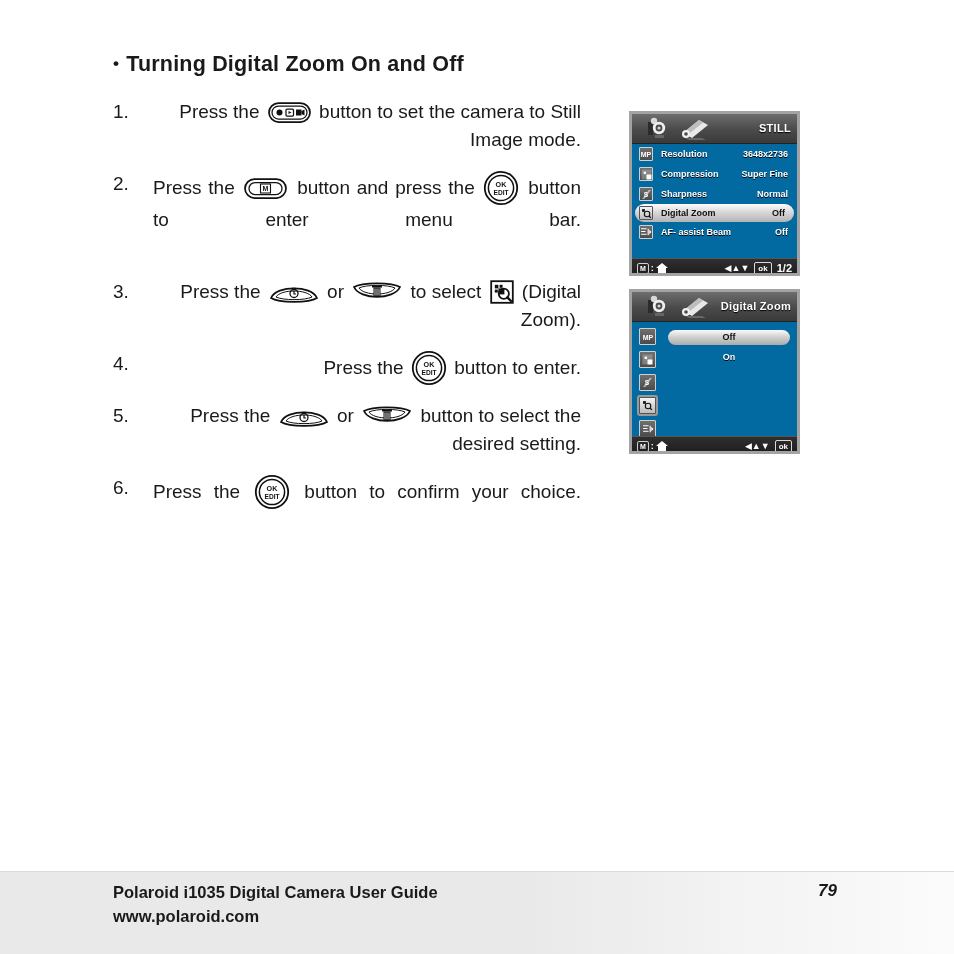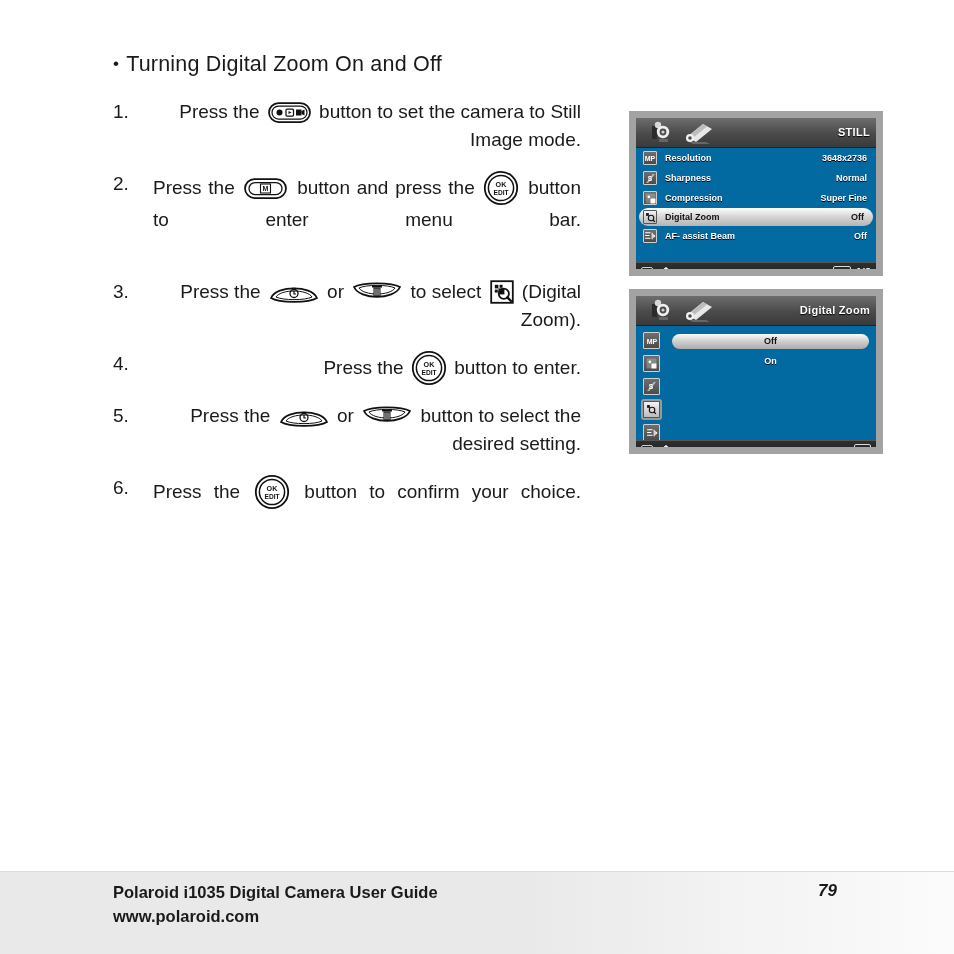--- a/index.html
+++ b/index.html
@@ -12,21 +12,21 @@
     color:#1a1a1a;
     position:relative;
     overflow:hidden;
   }
 
   
   .page { position:relative; width:954px; height:954px; }
 
   .heading {
     position:absolute; left:113px; top:52px;
-    font-size:21.5px; font-weight:normal; letter-spacing:0.2px;
+    font-size:21.5px; font-weight:bold; letter-spacing:0.2px;
     white-space:nowrap;
   }
   .heading .bullet { font-size:17px; vertical-align:2px; margin-right:7px; }
 
   .steps { position:absolute; left:113px; top:98px; width:470px; }
   .step { display:flex; margin-bottom:16px; }
   .step-num {
     width:40px; flex:0 0 40px;
     font-size:19px; line-height:28px;
   }
@@ -48,23 +48,23 @@
   
   .btn-ok { width:36px; height:36px; margin:0 2px; vertical-align:-12px; }
   
   .btn-fan { width:50px; height:23px; margin:0 3px; vertical-align:-6px; }
   
   .ico-dz { width:24px; height:24px; margin:0 3px; vertical-align:-6px; }
 
   
   .lcd {
     position:absolute;
-    width:254px; height:165px;
+    width:171px; height:165px;
     background:#3c3c3c;
-    border:7px solid #a3a3a3;
+    border:3px solid #a3a3a3;
     font-size:8.5px;
     color:#fff;
     overflow:hidden;
   }
   #lcd-still { left:629px; top:111px; }
   #lcd-dz    { left:629px; top:289px; }
 
   .lcd-top {
     position:relative; height:30px;
     background:linear-gradient(#6d6d6d,#4a4a4a 55%,#3a3a3a);
@@ -293,37 +293,37 @@
             <svg width="12" height="10" viewBox="0 0 24 20">
               <text x="12" y="15" font-family="'Liberation Sans',sans-serif" font-size="14" font-weight="bold" text-anchor="middle" fill="#fff">MP</text>
             </svg>
           </span>
           <span class="mlabel">Resolution</span>
           <span class="mval">3648x2736</span>
         </div>
         <div class="mrow">
           <span class="glyph">
             <svg width="11" height="11" viewBox="0 0 20 20">
-              <path d="M2 18 L14 2 L18 2 L6 18 Z" fill="#fff" opacity="0.55"></path>
-              <text x="9" y="15" font-family="'Liberation Sans',sans-serif" font-size="12" font-weight="bold" text-anchor="middle" fill="#fff">S</text>
-            </svg>
-          </span>
-          <span class="mlabel">Sharpness</span>
-          <span class="mval">Normal</span>
-        </div>
-        <div class="mrow">
-          <span class="glyph">
-            <svg width="11" height="11" viewBox="0 0 20 20">
               <rect x="1" y="1" width="18" height="18" fill="#fff" opacity="0.25"></rect>
               <circle cx="7" cy="7" r="2.5" fill="#fff"></circle>
               <rect x="10" y="10" width="9" height="9" fill="#fff"></rect>
             </svg>
           </span>
           <span class="mlabel">Compression</span>
           <span class="mval">Super Fine</span>
+        </div>
+        <div class="mrow">
+          <span class="glyph">
+            <svg width="11" height="11" viewBox="0 0 20 20">
+              <path d="M2 18 L14 2 L18 2 L6 18 Z" fill="#fff" opacity="0.55"></path>
+              <text x="9" y="15" font-family="'Liberation Sans',sans-serif" font-size="12" font-weight="bold" text-anchor="middle" fill="#fff">S</text>
+            </svg>
+          </span>
+          <span class="mlabel">Sharpness</span>
+          <span class="mval">Normal</span>
         </div>
         <div class="mrow sel">
           <span class="glyph lit">
             <svg width="11" height="11" viewBox="0 0 20 20">
               <rect x="2" y="2" width="5" height="5" fill="#111"></rect>
               <circle cx="11" cy="11" r="5" fill="none" stroke="#111" stroke-width="2"></circle>
               <path d="M14.5 14.5 L18 18" stroke="#111" stroke-width="2.4"></path>
             </svg>
           </span>
           <span class="mlabel">Digital Zoom</span>

